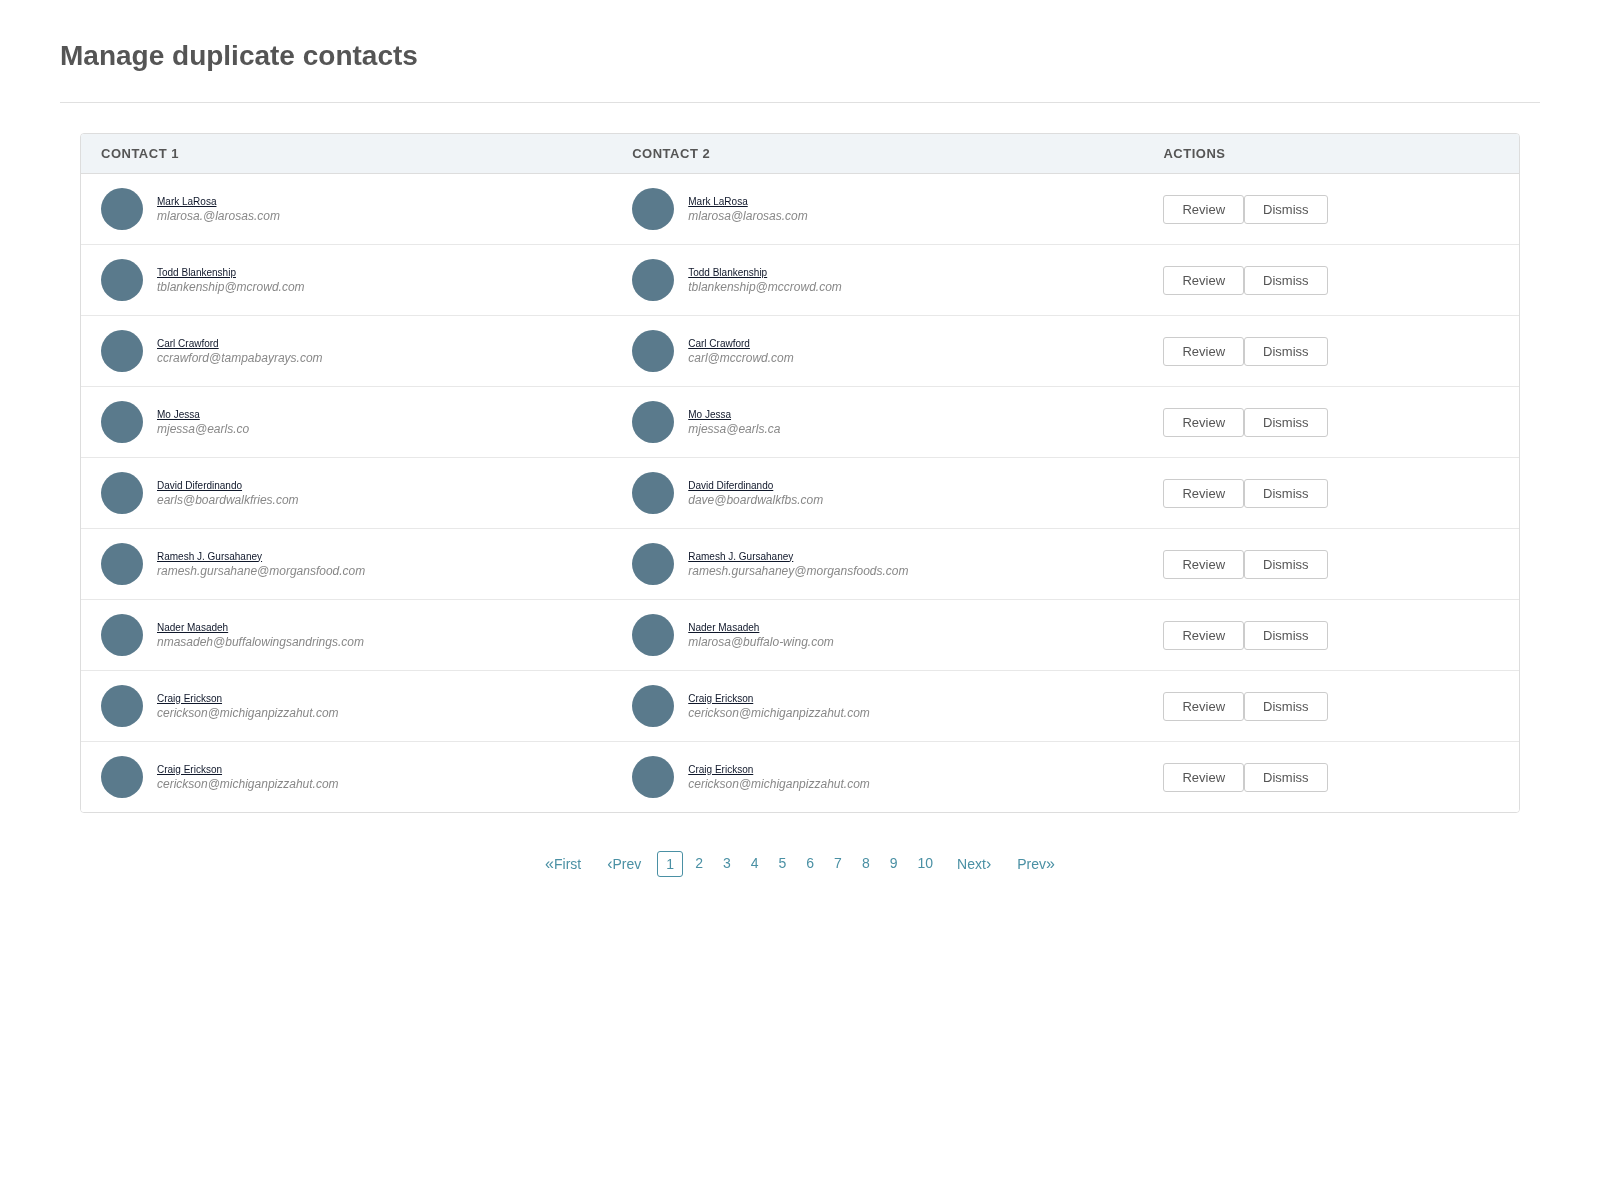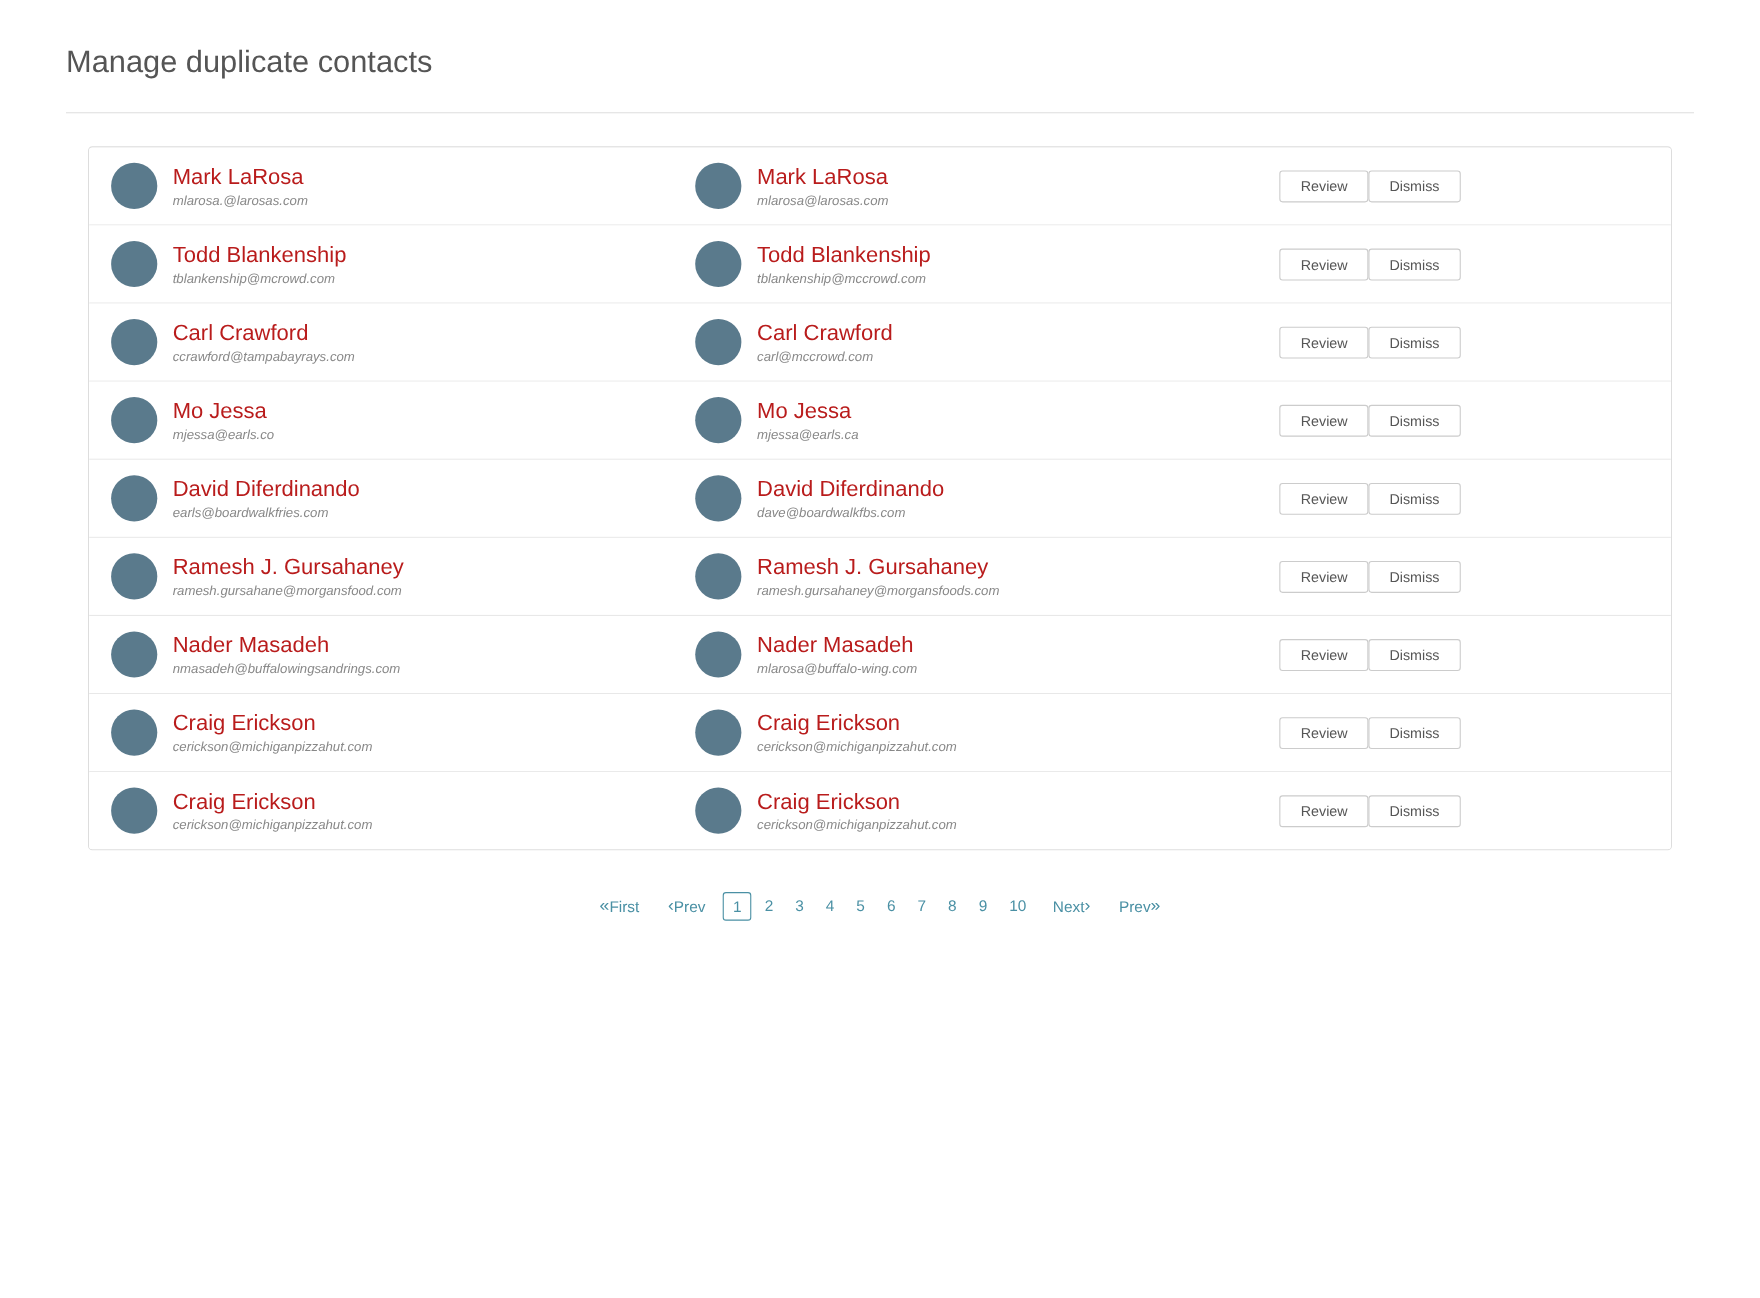--- a/index.html
+++ b/index.html
@@ -9,21 +9,21 @@
       color: #333;
       min-height: 1180px;
     }
     .page-wrapper {
       background: #fff;
       min-height: 1180px;
       padding: 40px 60px;
     }
     .page-title {
       font-size: 28px;
-      font-weight: 400;
+      font-weight: 700;
       color: #555;
       margin-bottom: 30px;
     }
     hr.divider {
       border: none;
       border-top: 1px solid #e0e0e0;
       margin-bottom: 30px;
     }
     .table-container {
       border: 1px solid #ddd;
@@ -60,24 +60,25 @@
       align-items: center;
     }
     .avatar {
       width: 42px;
       height: 42px;
       border-radius: 50%;
       background: #5a7a8c;
       flex-shrink: 0;
     }
     .contact-info .name {
-      color: #b91c1c;
-      font-size: 20px;
+      color: #0f172a;
+      font-size: 10px;
       font-weight: 500;
       margin-bottom: 2px;
+      text-decoration: underline;
     }
     .contact-info .email {
       color: #888;
       font-size: 12px;
       font-style: italic;
     }
     .btn {
       padding: 6px 18px;
       border: 1px solid #ccc;
       border-radius: 3px;
@@ -116,20 +117,25 @@
     .pag-icon { font-size: 16px; }
   </style>
 </head>
 <body>
 
 <div class="page-wrapper">
   <h1 class="page-title">Manage duplicate contacts</h1>
   <hr class="divider">
 
   <div class="table-container">
+    <div class="table-header">
+      <div class="col-contact1">CONTACT 1</div>
+      <div class="col-contact2">CONTACT 2</div>
+      <div class="col-actions">ACTIONS</div>
+    </div>
     <div id="table-body">
         <div class="table-row">
       <div class="contact-cell">
         <div class="avatar"></div>
         <div class="contact-info">
           <div class="name">Mark LaRosa</div>
           <div class="email">mlarosa.@larosas.com</div>
         </div>
       </div>
       <div class="contact-cell">

